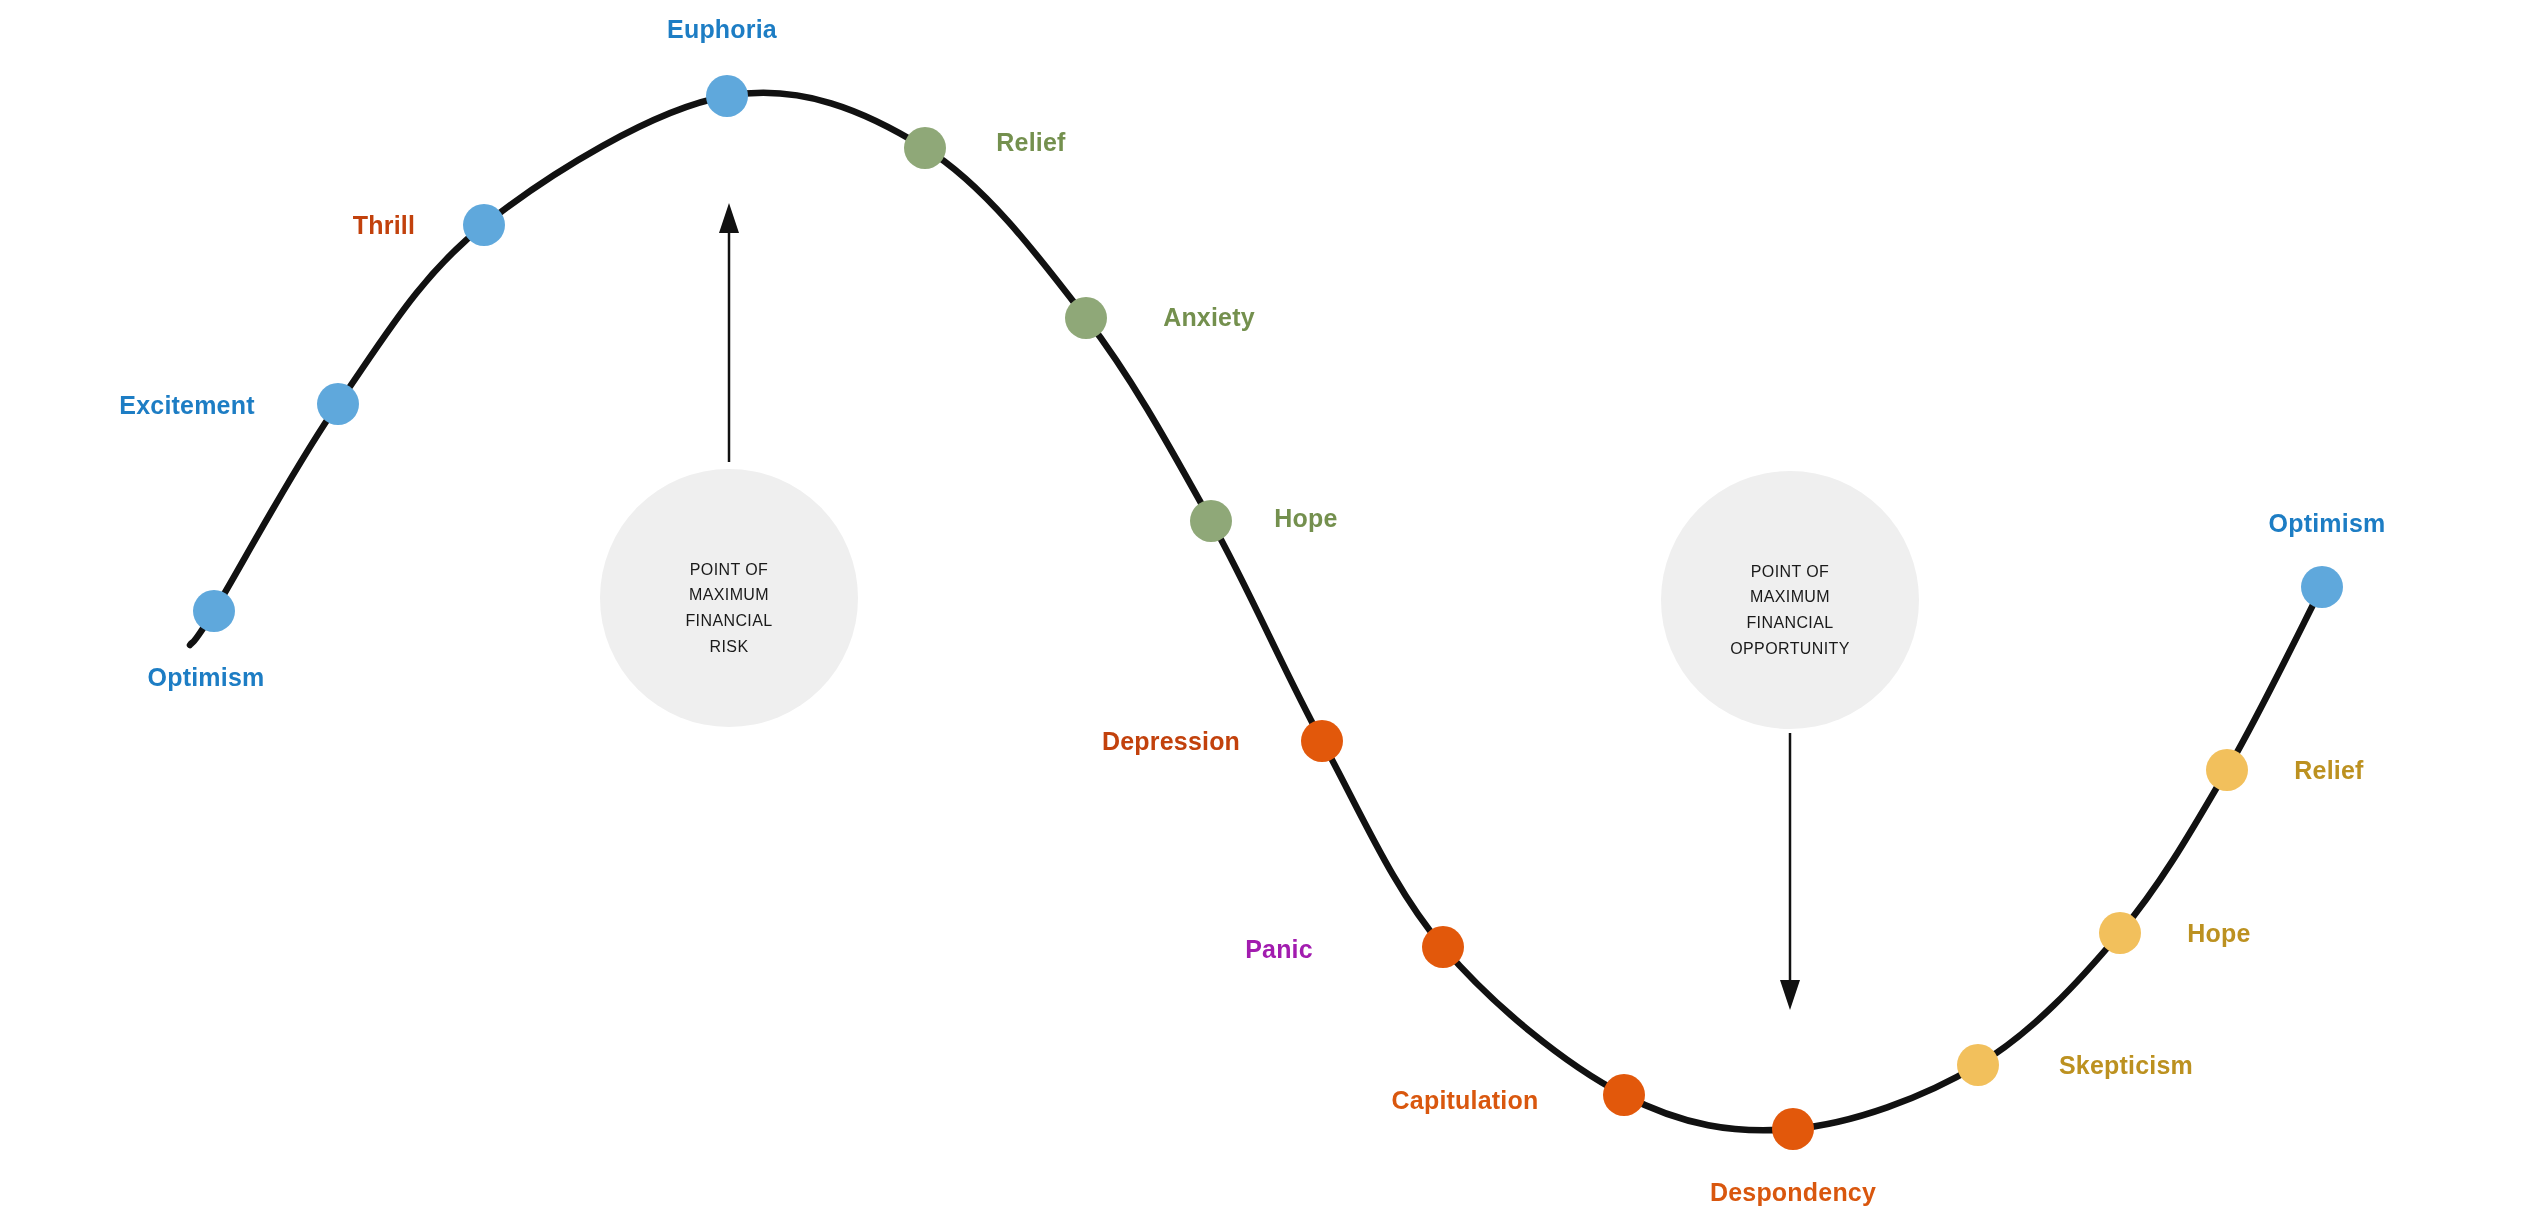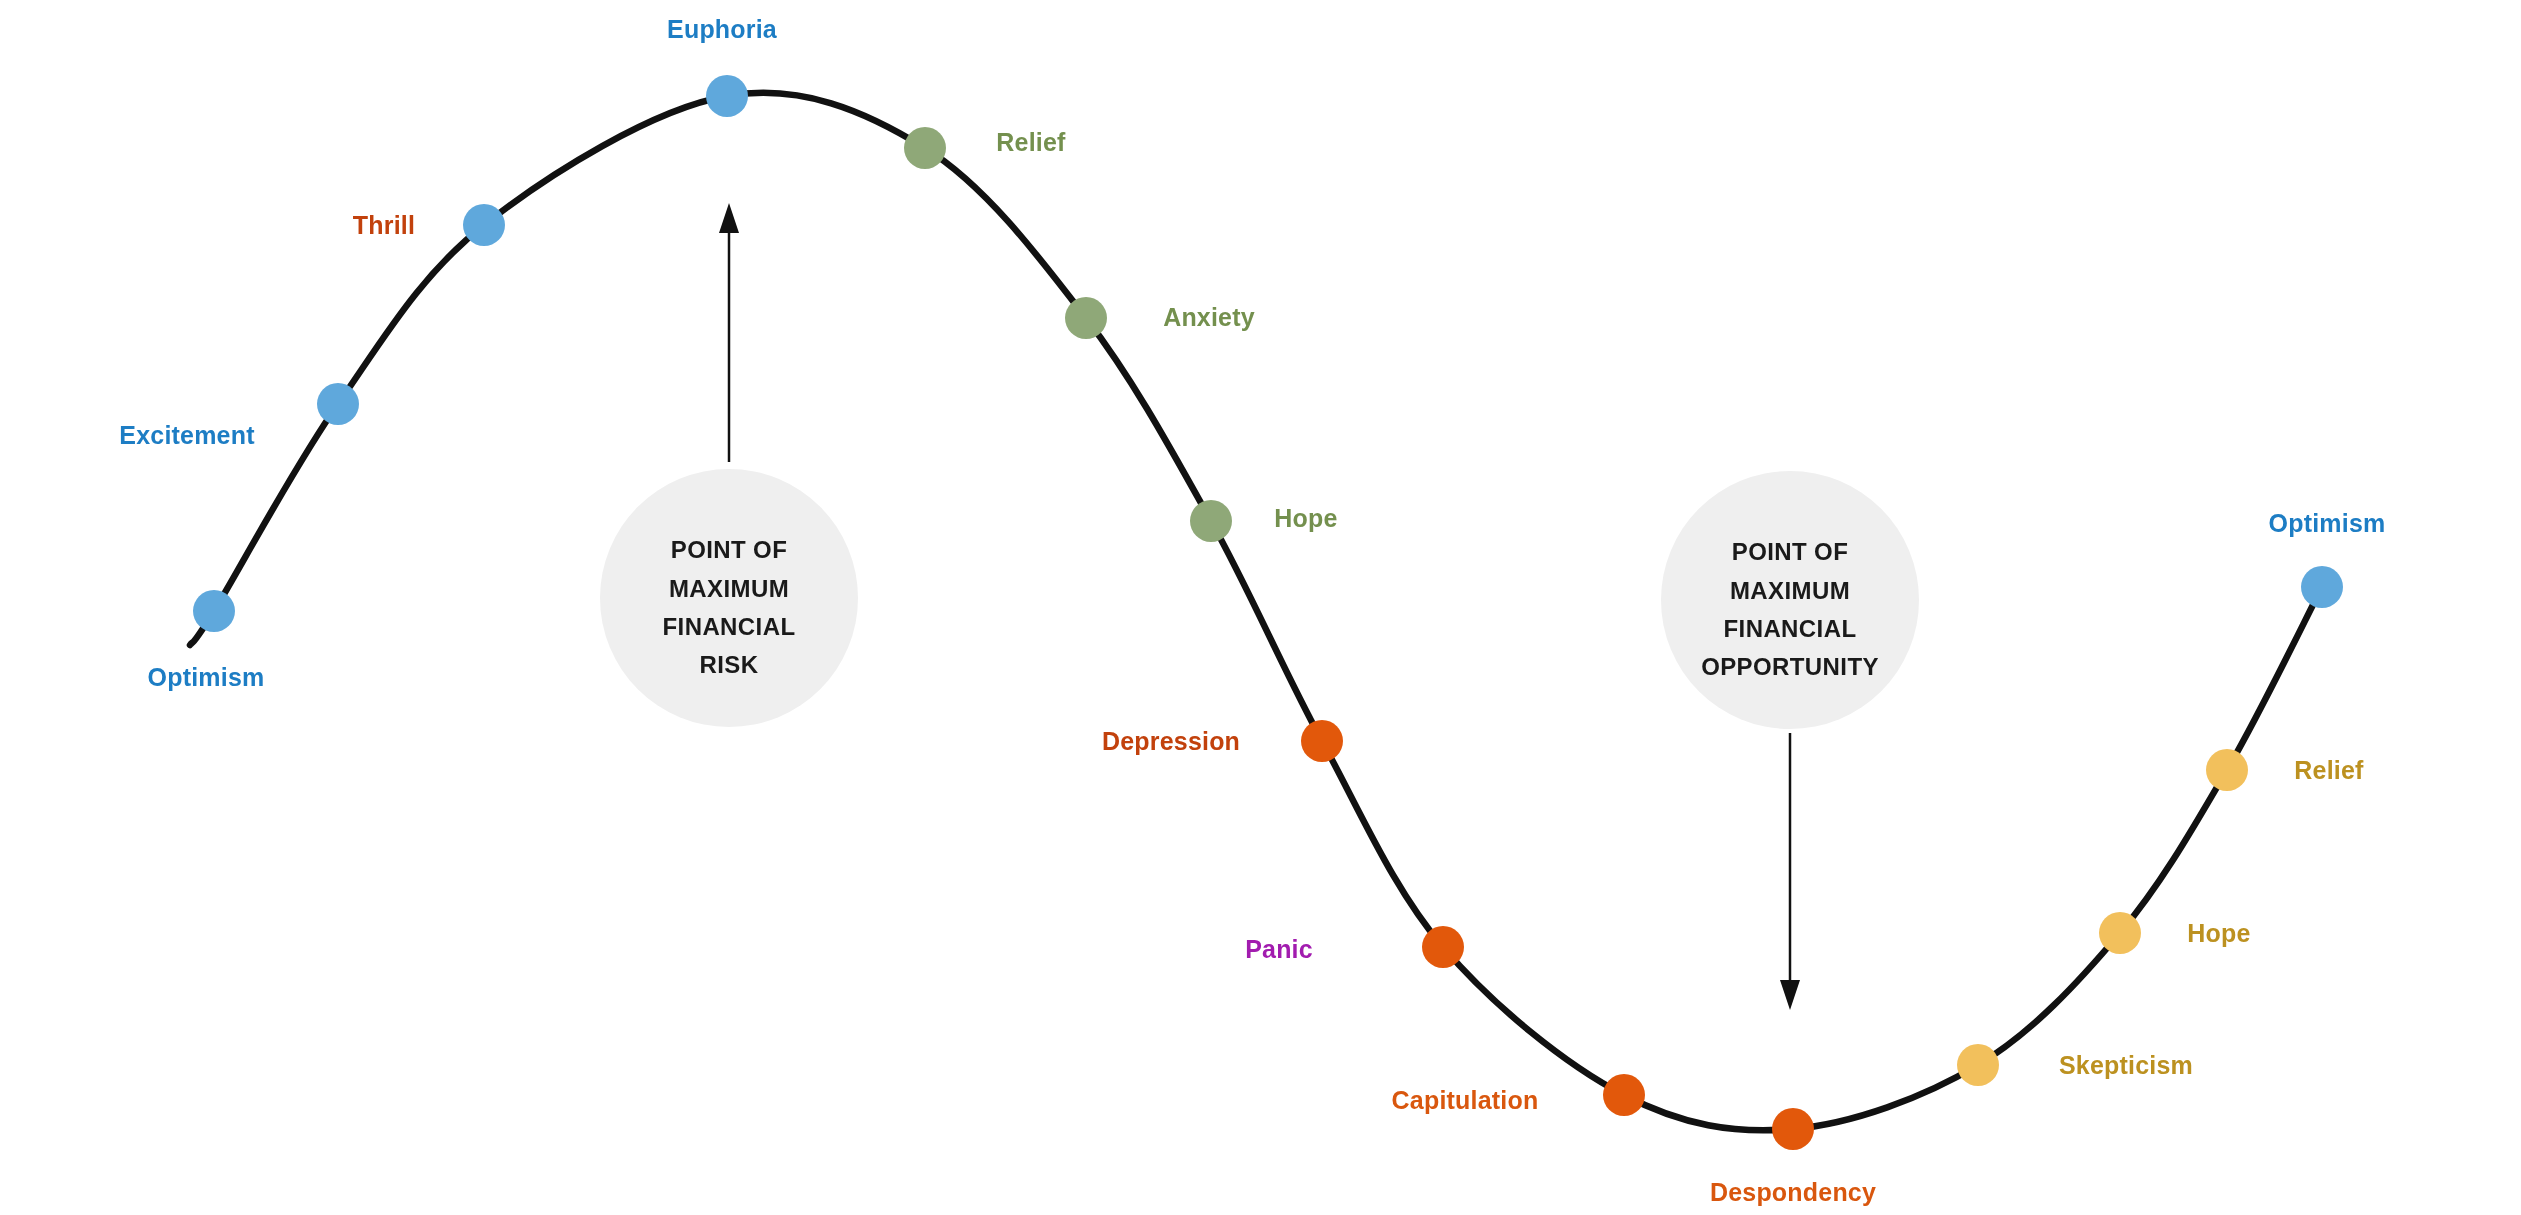--- a/index.html
+++ b/index.html
@@ -42,22 +42,22 @@
     height: 258px;
     border-radius: 50%;
     background: #efefef;
     display: flex;
     align-items: center;
     justify-content: center;
     text-align: center;
   }
   .annotation-text {
     white-space: pre-line;
-    font-size: 24px;
-    font-weight: 700;
+    font-size: 16px;
+    font-weight: 400;
     letter-spacing: 0.4px;
     line-height: 1.6;
     color: #1a1a1a;
     margin-top: 20px;
   }
   #risk-annotation { left: 600px; top: 469px; }
   #opportunity-annotation { left: 1661px; top: 471px; }
 </style>
 </head>
 <body>
@@ -80,21 +80,21 @@
       <circle cx="1443" cy="947" r="21" fill="#e2580b"></circle>
       <circle cx="1624" cy="1095" r="21" fill="#e2580b"></circle>
       <circle cx="1793" cy="1129" r="21" fill="#e2580b"></circle>
       <circle cx="1978" cy="1065" r="21" fill="#f2c05c"></circle>
       <circle cx="2120" cy="933" r="21" fill="#f2c05c"></circle>
       <circle cx="2227" cy="770" r="21" fill="#f2c05c"></circle>
       <circle cx="2322" cy="587" r="21" fill="#5fa8dc"></circle>
     </svg>
   <div id="labels-layer">
       <div class="point-label" style="left: 206px; top: 677px; color: rgb(29, 125, 196);">Optimism</div>
-      <div class="point-label" style="left: 187px; top: 405px; color: rgb(29, 125, 196); margin-top: 30px;">Excitement</div>
+      <div class="point-label" style="left: 187px; top: 405px; color: rgb(29, 125, 196);">Excitement</div>
       <div class="point-label" style="left: 384px; top: 225px; color: #c2410c;">Thrill</div>
       <div class="point-label" style="left: 722px; top: 29px; color: rgb(29, 125, 196);">Euphoria</div>
       <div class="point-label" style="left: 1031px; top: 142px; color: rgb(116, 144, 78);">Relief</div>
       <div class="point-label" style="left: 1209px; top: 317px; color: rgb(116, 144, 78);">Anxiety</div>
       <div class="point-label" style="left: 1306px; top: 518px; color: rgb(116, 144, 78);">Hope</div>
       <div class="point-label" style="left: 1171px; top: 741px; color: #c2410c;">Depression</div>
       <div class="point-label" style="left: 1279px; top: 949px; color: #a21caf;">Panic</div>
       <div class="point-label" style="left: 1465px; top: 1100px; color: rgb(217, 87, 14);">Capitulation</div>
       <div class="point-label" style="left: 1793px; top: 1192px; color: rgb(217, 87, 14);">Despondency</div>
       <div class="point-label" style="left: 2126px; top: 1065px; color: rgb(188, 145, 32);">Skepticism</div>

